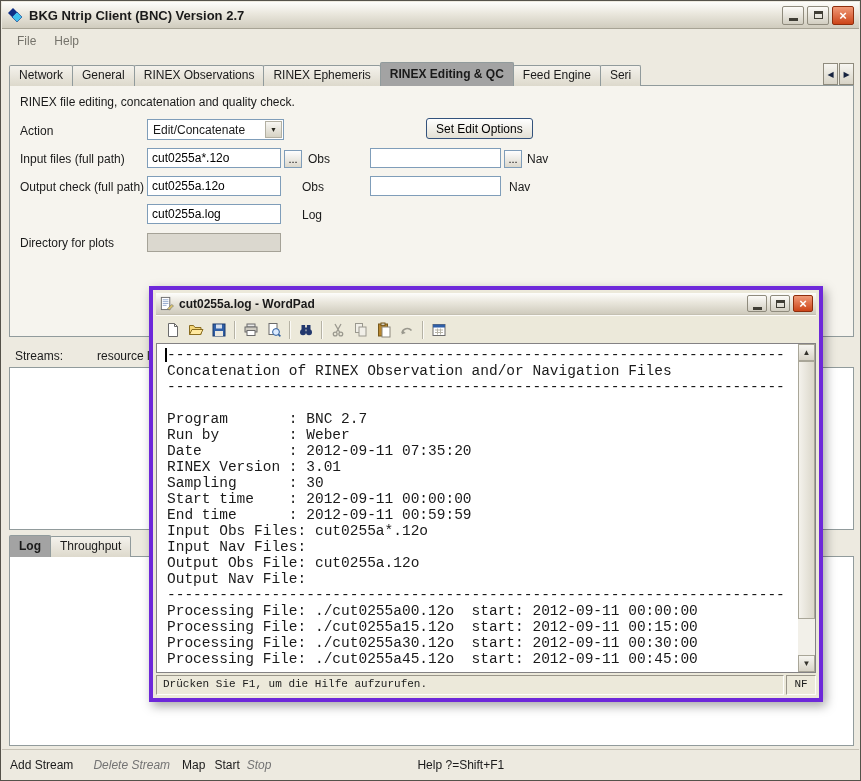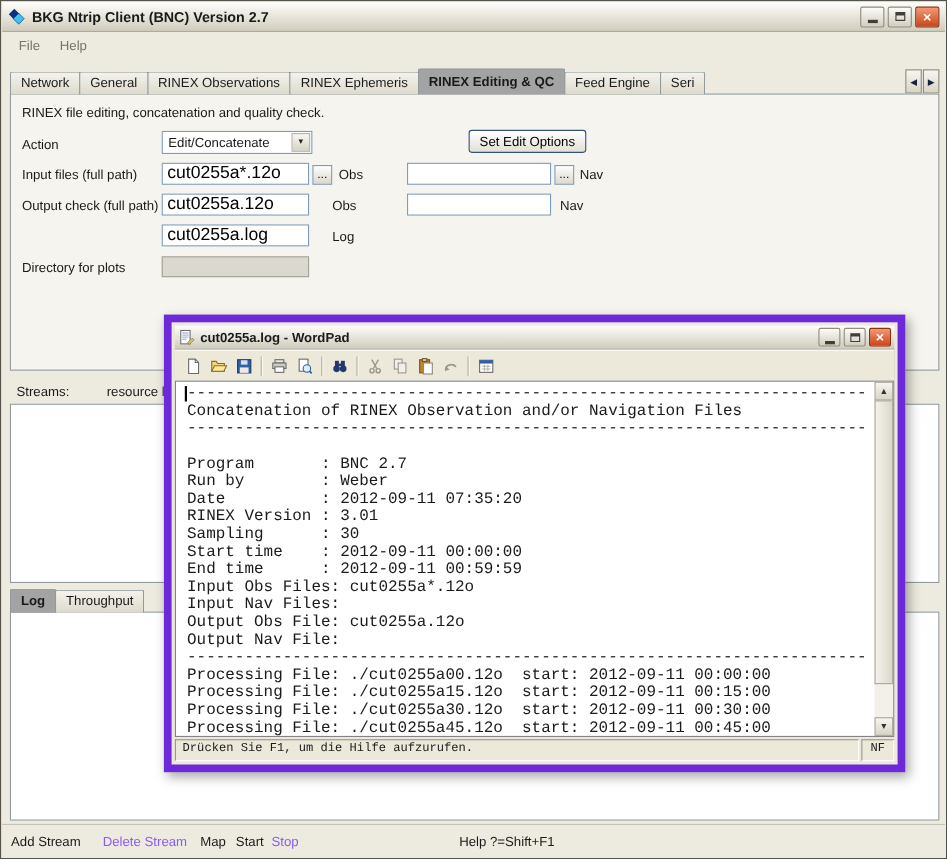--- a/index.html
+++ b/index.html
@@ -28,45 +28,45 @@
   .tab { height:21px; line-height:19px; padding:0 9px; border:1px solid #919b9c; border-bottom:none;
     border-radius:2px 2px 0 0; background:linear-gradient(#f4f2ec,#ddd9cc); margin-right:-1px; white-space:nowrap; }
   .tab.active { height:24px; line-height:22px; background:#a3a3a3; position:relative; z-index:3;font-weight:bold; }
   .tab-scroll { position:absolute; right:6px; top:62px; display:flex; }
   .tab-scroll .sbt { width:15px; height:22px; border:1px solid #8f8b7d; background:linear-gradient(#f7f6f1,#d8d4c7);
     display:flex; align-items:center; justify-content:center; font-size:8px; color:#16233f; margin-left:1px; }
 
   
   .panel { position:absolute; left:8px; top:84px; width:845px; height:252px; border:1px solid #919b9c; background:#f6f4ee; z-index:1; }
   .lbl { position:absolute; white-space:nowrap; }
-  .field { position:absolute; height:20px; border:1px solid #7f9db9; background:#fff; font-family:"Liberation Sans",sans-serif; font-size:16px; padding:1px 4px; }
+  .field { position:absolute; height:20px; border:1px solid #7f9db9; background:#fff; font-family:"Liberation Sans",sans-serif; font-size:12px; padding:1px 4px; }
   .field.disabled { background:#dbd8cf; border-color:#a5a297; }
   .browse-btn { position:absolute; width:18px; height:18px; border:1px solid #7f9db9; background:linear-gradient(#fefefe,#dcd8cc);
     font-size:11px; line-height:12px; text-align:center; }
   .combo { position:absolute; height:21px; border:1px solid #7f9db9; background:#fff; display:flex; align-items:center; }
   .combo .txt { flex:1; padding:0 5px; white-space:nowrap; }
   .combo .arrow { width:17px; height:17px; margin:1px; border:1px solid #b3b0a2; background:linear-gradient(#f8f7f3,#d6d2c4);
     display:flex; align-items:center; justify-content:center; font-size:7px; color:#26261e; }
   .xp-button { position:absolute; height:21px; border:1px solid #33527c; border-radius:3px;
     background:linear-gradient(#ffffff,#e3e0d4); font-size:12px; padding:0 9px; }
 
   
   .streams-label { position:absolute; left:14px; top:348px; display:flex; }
   .streams-label .h2 { margin-left:34px; }
   .white-box { position:absolute; background:#fff; border:1px solid #919b9c; }
   .log-tabs { position:absolute; left:8px; top:534px; height:22px; display:flex; align-items:flex-end; z-index:2; }
 
   
   .bottombar { position:absolute; left:1px; right:1px; bottom:1px; height:30px; border-top:1px solid #c6c2b6; display:flex; align-items:center; background:#edeae0; }
   .bb-item { white-space:nowrap; }
-  .bb-item.disabled { color:#8b5cf6; }
+  .bb-item.disabled { color:#737373;font-style:italic; }
 
   
   .wordpad { position:absolute; left:148px; top:285px; width:674px; height:416px; background:#ece9da;
-    border:7px solid #6d28d9; box-shadow:3px 4px 10px rgba(0,0,0,.35); padding:3px; z-index:10; display:flex; flex-direction:column; }
+    border:4px solid #6d28d9; box-shadow:3px 4px 10px rgba(0,0,0,.35); padding:3px; z-index:10; display:flex; flex-direction:column; }
   .wp-titlebar { height:22px; background:linear-gradient(#fdfdfb 0%, #e9e6dc 45%, #cfcbbd 100%); border-bottom:1px solid #a7a395;
     display:flex; align-items:center; padding:0 3px; flex:0 0 auto; }
   .wp-titlebar .title { font-weight:bold; font-size:12px; margin-left:5px; flex:1; }
   .wp-titlebar .winbtn { width:20px; height:17px; }
   .wp-menubar { height:20px; display:flex; align-items:center; padding-left:3px; flex:0 0 auto; }
   .wp-menu-item { padding:2px 8px; }
   .wp-toolbar { height:28px; display:flex; align-items:center; padding-left:5px; border-top:1px solid #fbfaf6; box-shadow:0 -1px 0 #c4c0b2; flex:0 0 auto; }
   .tb-btn { width:23px; height:22px; display:flex; align-items:center; justify-content:center; }
   .tb-btn svg { width:16px; height:16px; }
   .tb-sep { width:1px; height:18px; background:#b5b2a4; box-shadow:1px 0 0 #fbfaf6; margin:0 4px; }

